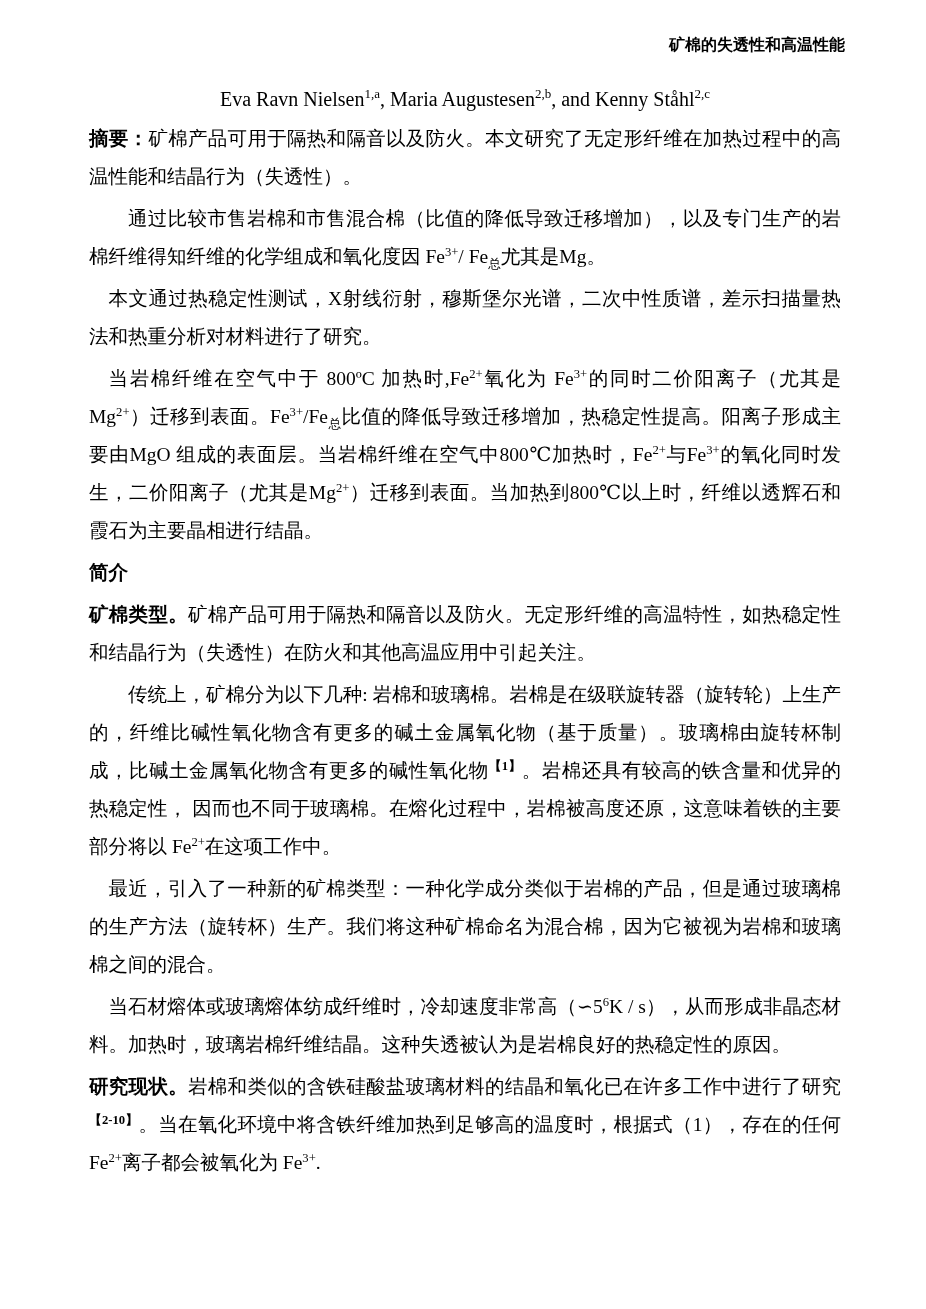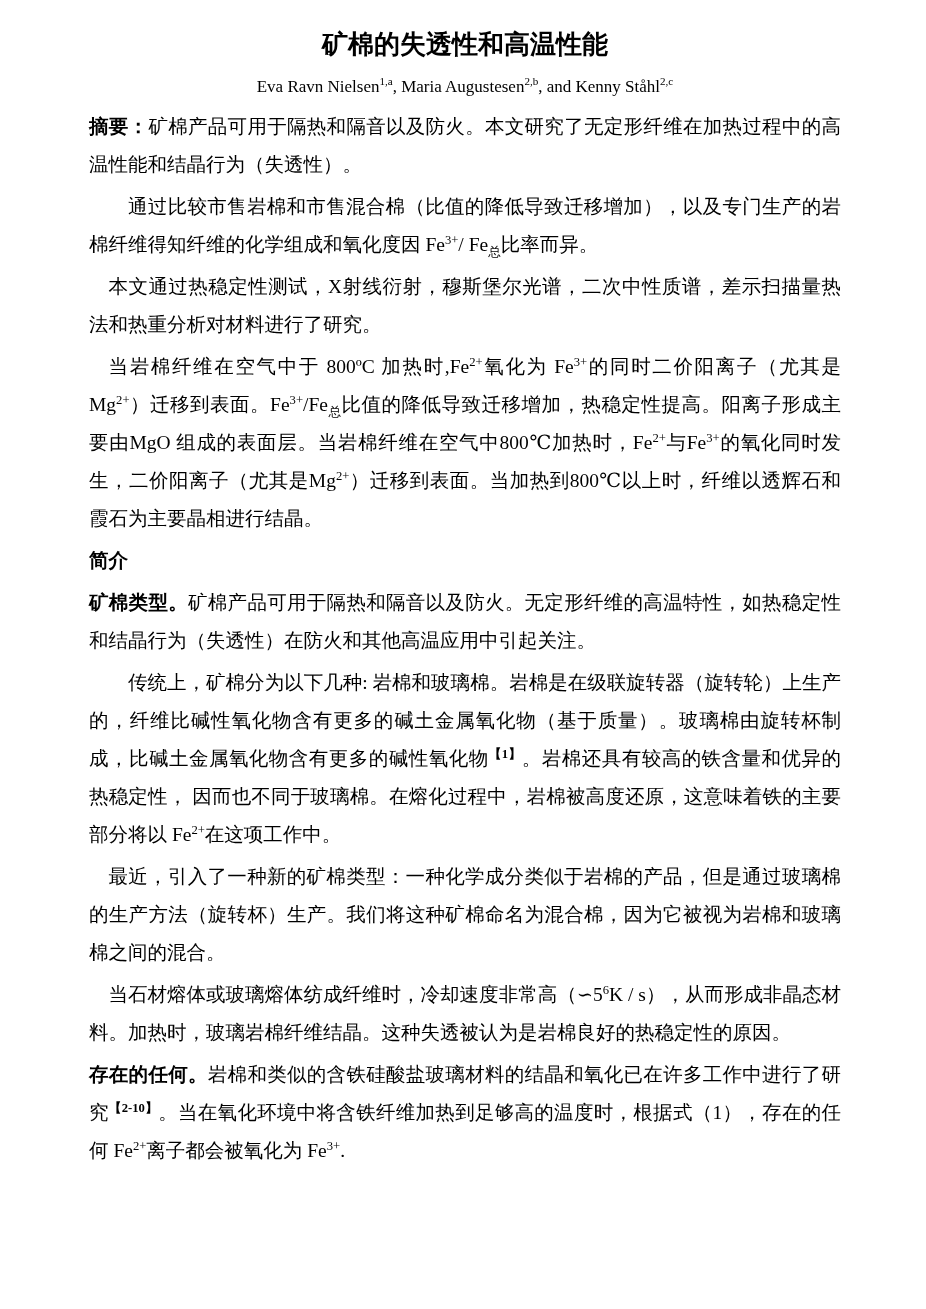--- a/index.html
+++ b/index.html
@@ -15,29 +15,29 @@
     font-family: "Liberation Serif", "DejaVu Serif", serif;
   }
   .page {
     box-sizing: border-box;
     width: 926px;
     height: 1309px;
     padding: 30px 81px 0 85px;
     background: #ffffff;
   }
   .doc-title {
-    text-align: center;
+    text-align: right;
     font-weight: 700;
-    font-size: 26px;
+    font-size: 16px;
     line-height: 30px;
-    margin: 0 0 12px 0;
+    margin: 0 0 24px 0;
   }
   .authors {
     text-align: center;
-    font-size: 17px;
+    font-size: 20px;
     line-height: 30px;
     margin: 0 0 6px 0;
   }
   .body-text p {
     font-size: 19.5px;
     line-height: 38px;
     margin: 4px;
     text-align: justify;
   }
   .body-text p.heading {
@@ -56,23 +56,23 @@
   sub { vertical-align: sub; }
 </style>
 </head>
 <body>
 
 <div class="page">
   <h1 class="doc-title">矿棉的失透性和高温性能</h1>
   <p class="authors"><span>Eva Ravn Nielsen</span><sup>1,a</sup><span>, Maria Augustesen</span><sup>2,b</sup><span>, and Kenny Ståhl</span><sup>2,c</sup></p>
   <div class="body-text">
       <p class="indent0"><span class="b">摘要：</span><span>矿棉产品可用于隔热和隔音以及防火。本文研究了无定形纤维在加热过程中的高温性能和结晶行为（失透性）。</span></p>
-      <p class="indent2"><span>通过比较市售岩棉和市售混合棉（比值的降低导致迁移增加），以及专门生产的岩棉纤维得知纤维的化学组成和氧化度因 Fe</span><sup>3+</sup><span>/ Fe</span><sub>总</sub><span>比率而异。</span></p>
+      <p class="indent2"><span>通过比较市售岩棉和市售混合棉（比值的降低导致迁移增加），以及专门生产的岩棉纤维得知纤维的化学组成和氧化度因 Fe</span><sup>3+</sup><span>/ Fe</span><sub>总</sub><span>尤其是Mg。</span></p>
       <p class="indent1"><span>本文通过热稳定性测试，X射线衍射，穆斯堡尔光谱，二次中性质谱，差示扫描量热法和热重分析对材料进行了研究。</span></p>
       <p class="indent1"><span>当岩棉纤维在空气中于 800ºC 加热时,Fe</span><sup>2+</sup><span>氧化为 Fe</span><sup>3+</sup><span>的同时二价阳离子（尤其是 Mg</span><sup>2+</sup><span>）迁移到表面。Fe</span><sup>3+</sup><span>/Fe</span><sub>总</sub><span>比值的降低导致迁移增加，热稳定性提高。阳离子形成主要由MgO 组成的表面层。当岩棉纤维在空气中800℃加热时，Fe</span><sup>2+</sup><span>与Fe</span><sup>3+</sup><span>的氧化同时发生，二价阳离子（尤其是Mg</span><sup>2+</sup><span>）迁移到表面。当加热到800℃以上时，纤维以透辉石和霞石为主要晶相进行结晶。</span></p>
       <p class="heading indent0"><span class="b">简介</span></p>
       <p class="indent0"><span class="b">矿棉类型。</span><span>矿棉产品可用于隔热和隔音以及防火。无定形纤维的高温特性，如热稳定性和结晶行为（失透性）在防火和其他高温应用中引起关注。</span></p>
       <p class="indent2"><span>传统上，矿棉分为以下几种: 岩棉和玻璃棉。岩棉是在级联旋转器（旋转轮）上生产的，纤维比碱性氧化物含有更多的碱土金属氧化物（基于质量）。玻璃棉由旋转杯制成，比碱土金属氧化物含有更多的碱性氧化物</span><sup class="b">【1】</sup><span>。岩棉还具有较高的铁含量和优异的热稳定性， 因而也不同于玻璃棉。在熔化过程中，岩棉被高度还原，这意味着铁的主要部分将以 Fe</span><sup>2+</sup><span>在这项工作中。</span></p>
       <p class="indent1"><span>最近，引入了一种新的矿棉类型：一种化学成分类似于岩棉的产品，但是通过玻璃棉的生产方法（旋转杯）生产。我们将这种矿棉命名为混合棉，因为它被视为岩棉和玻璃棉之间的混合。</span></p>
       <p class="indent1"><span>当石材熔体或玻璃熔体纺成纤维时，冷却速度非常高（∽5</span><sup>6</sup><span>K / s），从而形成非晶态材料。加热时，玻璃岩棉纤维结晶。这种失透被认为是岩棉良好的热稳定性的原因。</span></p>
-      <p class="indent0"><span class="b">存在的任何。</span><span>岩棉和类似的含铁硅酸盐玻璃材料的结晶和氧化已在许多工作中进行了研究</span><sup class="b">【2-10】</sup><span>。当在氧化环境中将含铁纤维加热到足够高的温度时，根据式（1），存在的任何 Fe</span><sup>2+</sup><span>离子都会被氧化为 Fe</span><sup>3+</sup><span>.</span></p>
+      <p class="indent0"><span class="b">研究现状。</span><span>岩棉和类似的含铁硅酸盐玻璃材料的结晶和氧化已在许多工作中进行了研究</span><sup class="b">【2-10】</sup><span>。当在氧化环境中将含铁纤维加热到足够高的温度时，根据式（1），存在的任何 Fe</span><sup>2+</sup><span>离子都会被氧化为 Fe</span><sup>3+</sup><span>.</span></p>
     </div>
 </div>
 
 </body></html>

